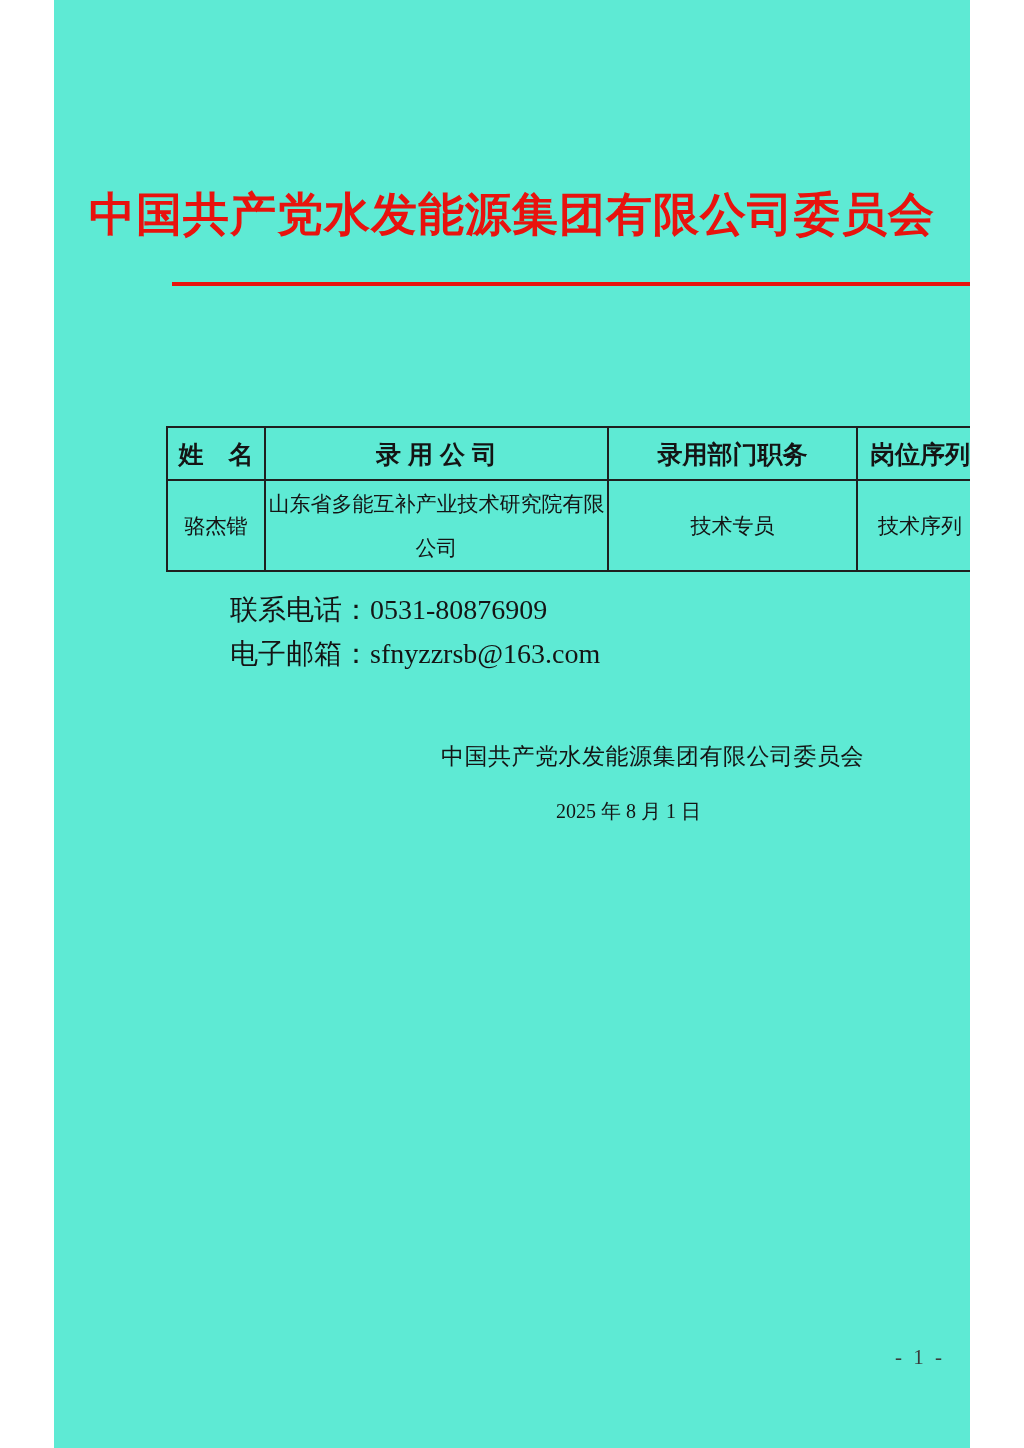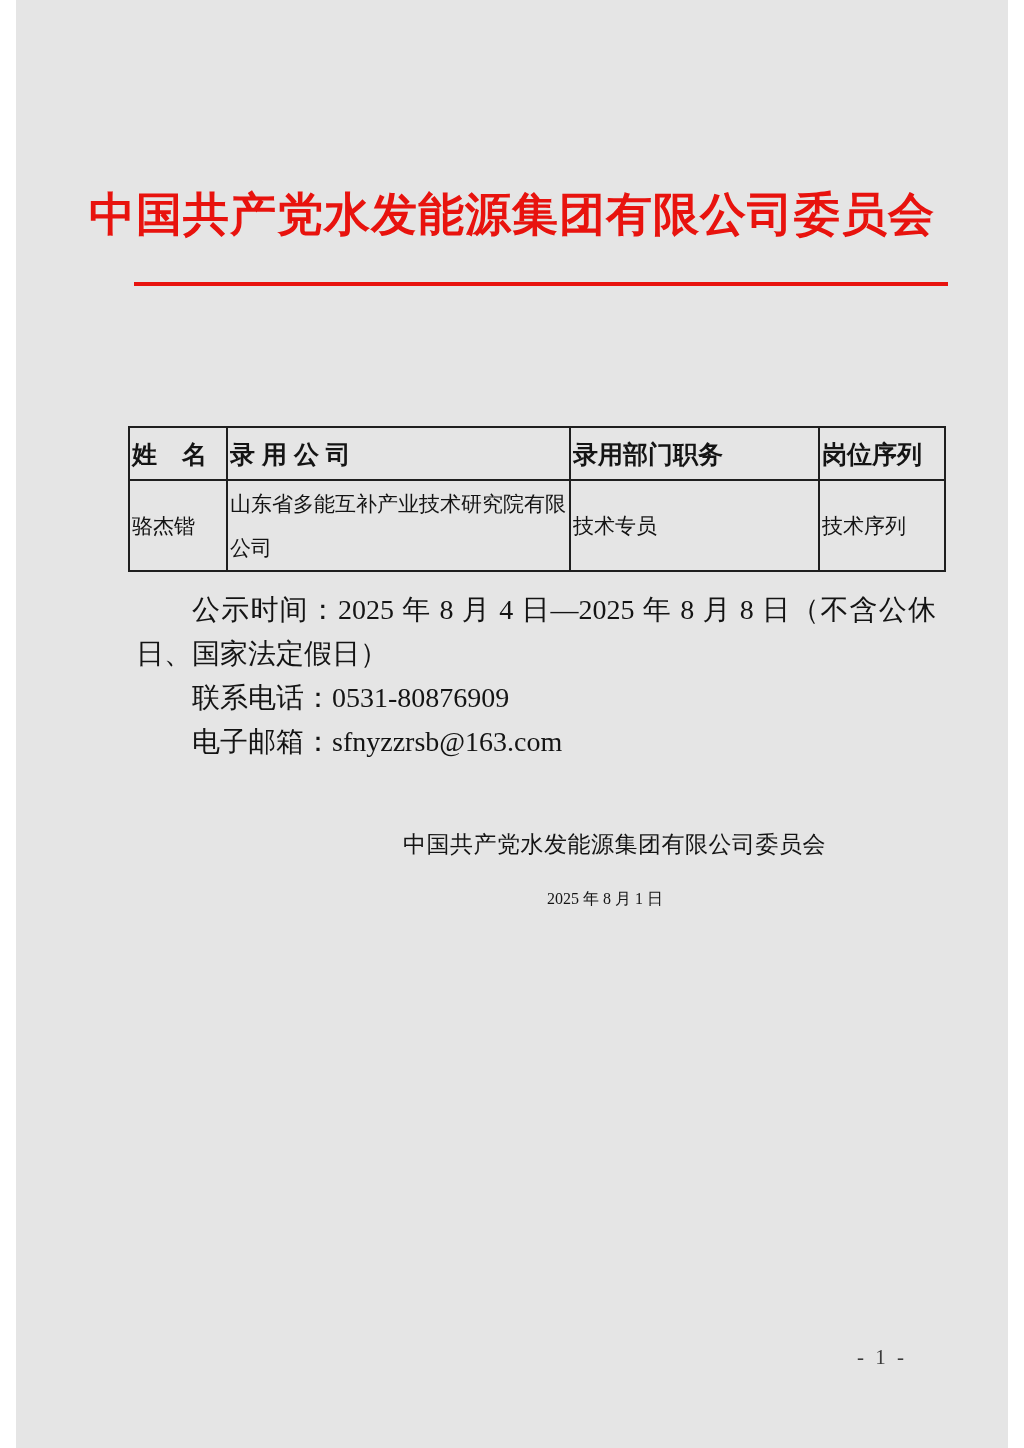--- a/index.html
+++ b/index.html
@@ -1,21 +1,21 @@
 <!DOCTYPE html>
 <html><head>
 <meta charset="utf-8">
 <style>
   html,body { margin:0; padding:0; }
   body { background:#ffffff; }
   .page {
     position:relative;
-    width:992px; height:1448px;
+    width:916px; height:1448px;
     margin:0 auto;
-    background:#e5e5e5;
+    background:#5eead4;
     overflow:hidden;
     font-family:"Liberation Serif","DejaVu Serif",serif;
     color:#111111;
   }
   .letterhead-title {
     position:absolute; top:188px; left:0; width:100%;
     text-align:center;
     font-size:46px; font-weight:bold;
     color:#e8130e;
     letter-spacing:1px;
@@ -44,21 +44,21 @@
 
   table.candidate-table {
     border-collapse:collapse;
     table-layout:fixed;
     width:816px;
     margin:19px 0 16px -8px;
   }
   table.candidate-table th,
   table.candidate-table td {
     border:2px solid #1f1f1f;
-    text-align:left;
+    text-align:center;
     vertical-align:middle;
     padding:0 2px;
     overflow:hidden;
   }
   table.candidate-table th {
     height:51px;
     font-family:"Liberation Sans","DejaVu Sans",sans-serif;
     font-weight:bold;
     font-size:25px;
     line-height:28px;
@@ -81,21 +81,21 @@
     width:fit-content;
     margin-left:auto; margin-right:110px;
     font-size:23px; line-height:44px;
     white-space:nowrap;
     letter-spacing:0.5px;
   }
   .signature-date {
     width:fit-content;
     margin-left:auto; margin-right:273px;
     margin-top:10px;
-    font-size:16px; line-height:44px;
+    font-size:20px; line-height:44px;
     white-space:nowrap;
   }
   .page-number {
     position:absolute; top:1345px; left:841px;
     font-size:21px; line-height:24px;
     color:#3a3a3a;
     letter-spacing:3px;
     white-space:nowrap;
   }
 </style>
@@ -131,21 +131,20 @@
         <tr>
           <td>骆杰锴</td>
           <td>山东省多能互补产业技术研究院有限公司</td>
           <td>技术专员</td>
           <td>技术序列</td>
         </tr>
       </tbody>
     </table>
 
 
-    <p class="indent">公示时间：2025 年 8 月 4 日—2025 年 8 月 8 日（不含公休日、国家法定假日）</p>
 
 
     <p class="indent">联系电话：0531-80876909</p>
 
     <p class="indent">电子邮箱：sfnyzzrsb@163.com</p>
 
     <div class="signature-block">
       <div class="signature-org">中国共产党水发能源集团有限公司委员会</div>
       <div class="signature-date">2025 年 8 月 1 日</div>
     </div>

